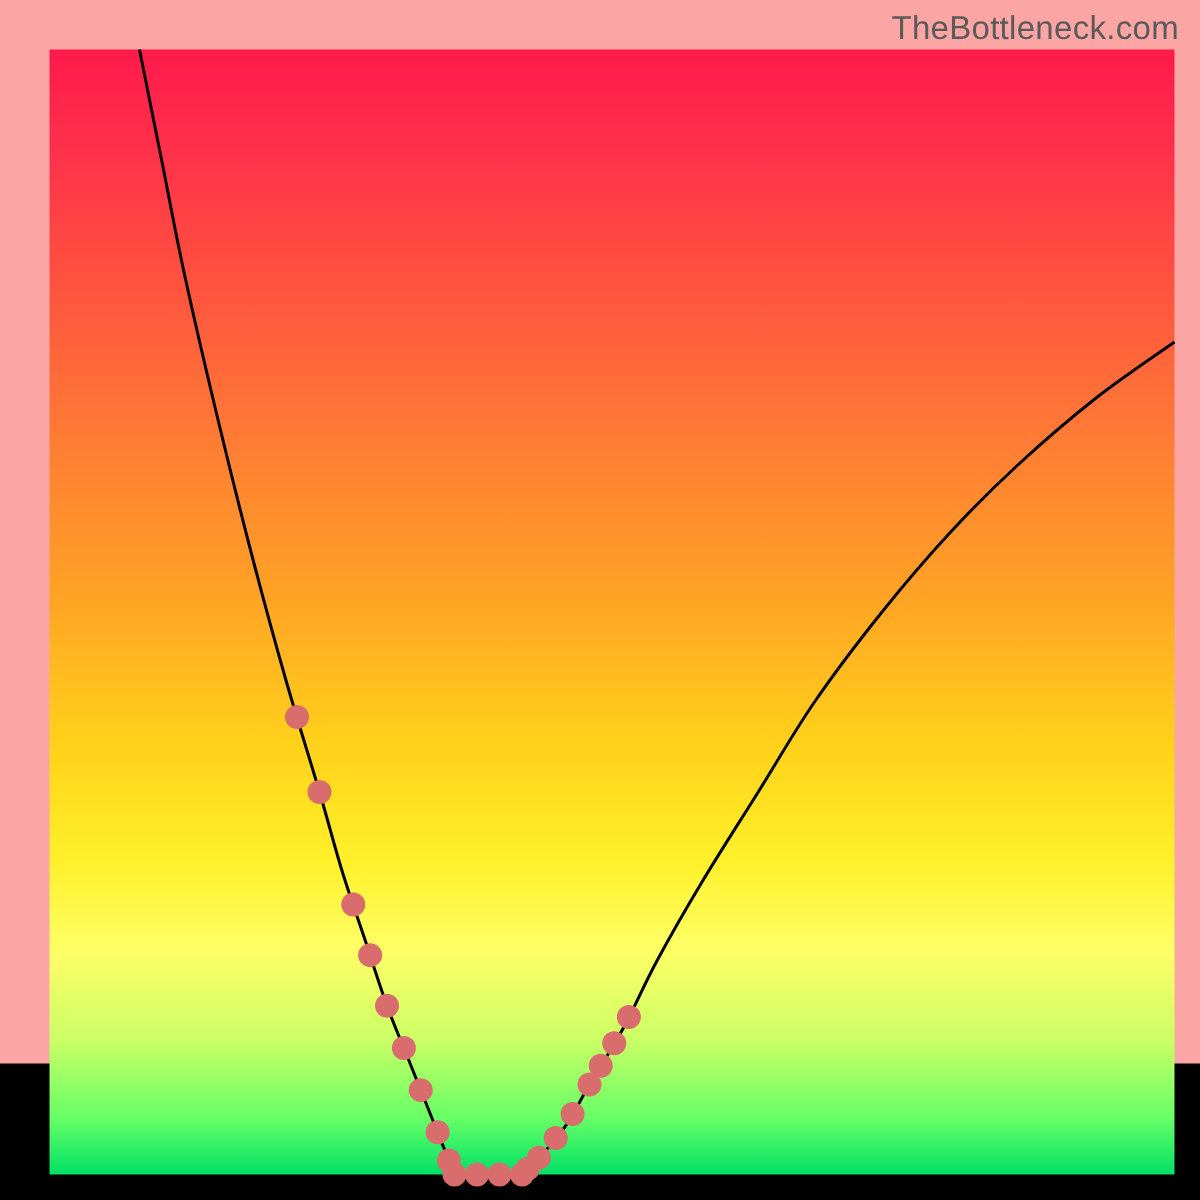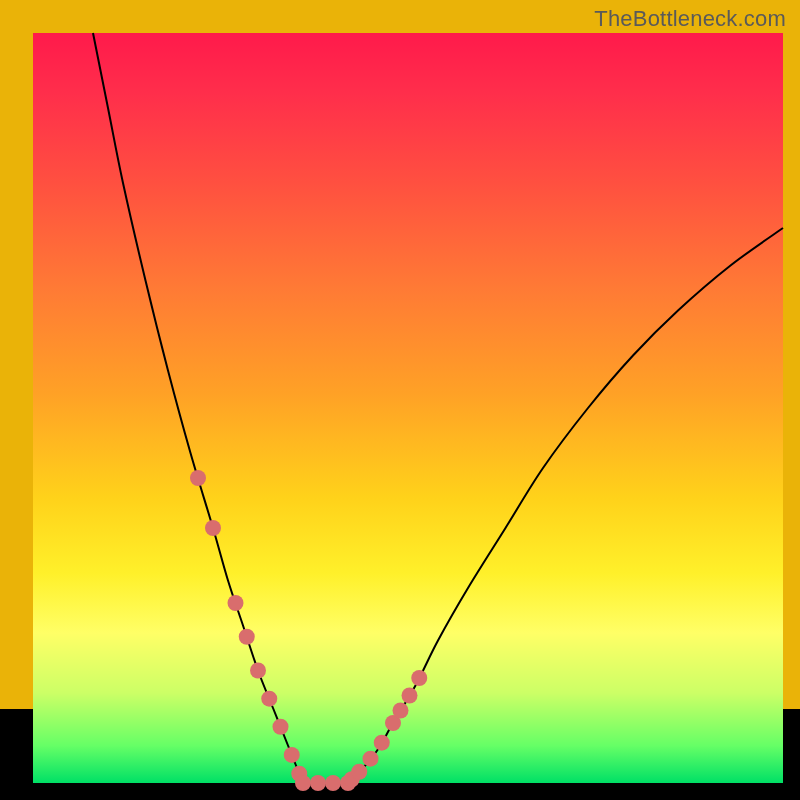--- a/index.html
+++ b/index.html
@@ -10,21 +10,21 @@
     background: #000;
     overflow: hidden;
     font-family: Arial, Helvetica, sans-serif;
   }
   .frame {
     position: absolute;
     left: 0;
     top: 0;
     width: 800px;
     height: 709px;
-    background: #eab308;
+    background: #fca5a5;
   }
   .plot-area {
     position: absolute;
     left: 33px;
     top: 33px;
     width: 750px;
     height: 750px;
     
     background: linear-gradient(
       to bottom,

